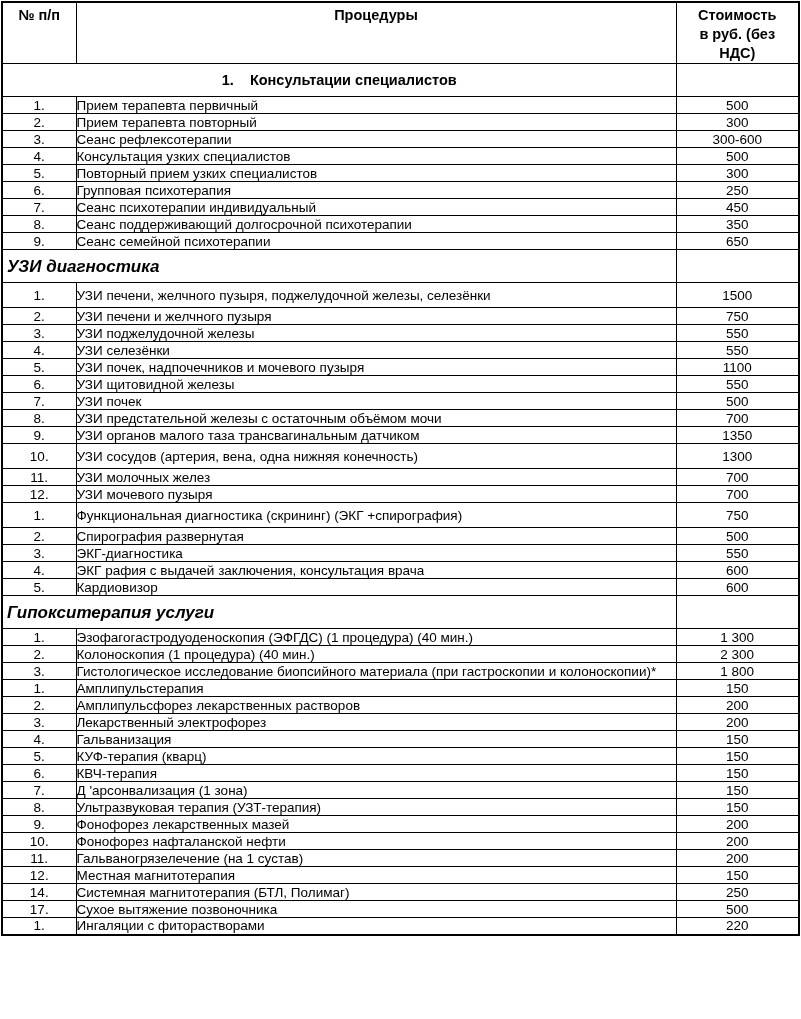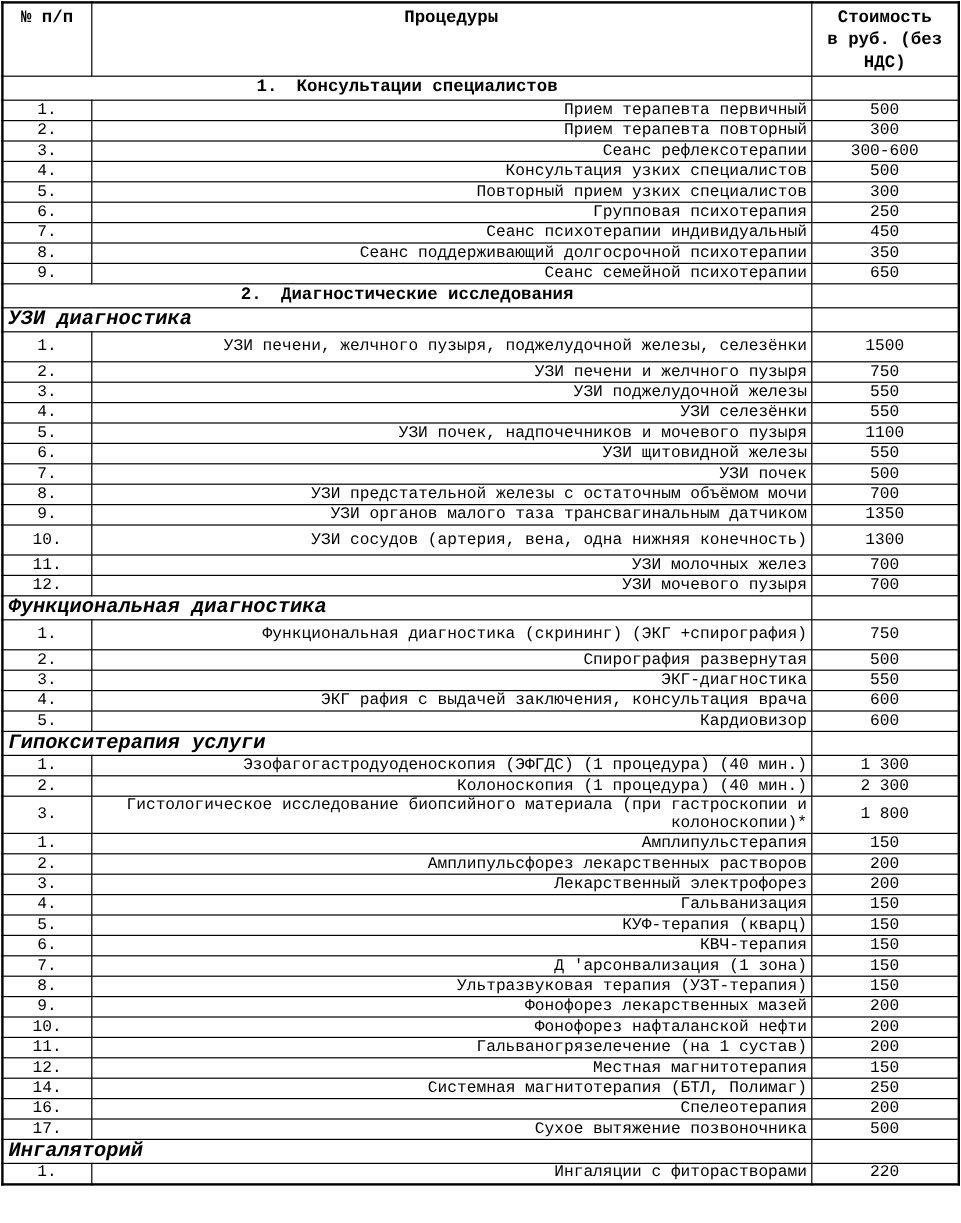--- a/index.html
+++ b/index.html
@@ -5,21 +5,21 @@
   html, body {
     margin: 0;
     padding: 0;
     background: #ffffff;
   }
   .page {
     width: 801px;
     height: 1019px;
     box-sizing: border-box;
     background: #ffffff;
-    font-family: Liberation Mono, monospace;
+    font-family: Liberation Sans, sans-serif;
     color: #000000;
     padding: 1px 2px 0 1px;
   }
   table.price-table {
     width: 100%;
     border-collapse: collapse;
     table-layout: fixed;
     border: 2px solid #000;
   }
   col.col-num   { width: 74px; }
@@ -36,32 +36,32 @@
     font-size: 14.5px;
     font-weight: bold;
     text-align: center;
     vertical-align: top;
     padding-top: 3px;
     line-height: 19px;
     height: 42px;
   }
   tbody tr        { height: 17px; }
   tbody tr.tall   { height: 25px; }
-  tbody tr.hdr    { height: 20px; }
+  tbody tr.hdr    { height: 33px; }
 
   td.c-num {
     text-align: center;
     font-size: 13.5px;
     line-height: 15px;
   }
   td.c-name {
-    text-align: right;
+    text-align: left;
     font-size: 13.5px;
     line-height: 15px;
-    padding-left: 20px;
+    padding-left: 0;
   }
   td.c-price {
     text-align: center;
     font-size: 13.5px;
     line-height: 15px;
     margin-top: 40px;
   }
   td.section-cell {
     text-align: center;
     font-weight: bold;
@@ -145,24 +145,20 @@
           <td class="c-num">8.</td>
           <td class="c-name">Сеанс поддерживающий долгосрочной психотерапии</td>
           <td class="c-price">350</td>
         </tr>
         <tr>
           <td class="c-num">9.</td>
           <td class="c-name">Сеанс семейной  психотерапии</td>
           <td class="c-price">650</td>
         </tr>
         <tr class="hdr">
-          <td class="section-cell" colspan="2"><span class="sec-num">2.</span><span>Диагностические исследования</span></td>
-          <td class="c-price"></td>
-        </tr>
-        <tr class="hdr">
           <td class="subsection-cell" colspan="2">УЗИ диагностика</td>
           <td class="c-price"></td>
         </tr>
         <tr class="tall">
           <td class="c-num">1.</td>
           <td class="c-name">УЗИ  печени, желчного пузыря, поджелудочной  железы, селезёнки</td>
           <td class="c-price">1500</td>
         </tr>
         <tr>
           <td class="c-num">2.</td>
@@ -212,24 +208,20 @@
         <tr>
           <td class="c-num">11.</td>
           <td class="c-name">УЗИ  молочных желез</td>
           <td class="c-price">700</td>
         </tr>
         <tr>
           <td class="c-num">12.</td>
           <td class="c-name">УЗИ мочевого пузыря</td>
           <td class="c-price">700</td>
         </tr>
-        <tr class="hdr">
-          <td class="subsection-cell" colspan="2">Функциональная диагностика</td>
-          <td class="c-price"></td>
-        </tr>
         <tr class="tall">
           <td class="c-num">1.</td>
           <td class="c-name">Функциональная диагностика (скрининг) (ЭКГ +спирография)</td>
           <td class="c-price">750</td>
         </tr>
         <tr>
           <td class="c-num">2.</td>
           <td class="c-name">Спирография развернутая</td>
           <td class="c-price">500</td>
         </tr>
@@ -326,32 +318,23 @@
           <td class="c-num">12.</td>
           <td class="c-name">Местная  магнитотерапия</td>
           <td class="c-price">150</td>
         </tr>
         <tr>
           <td class="c-num">14.</td>
           <td class="c-name">Системная магнитотерапия (БТЛ, Полимаг)</td>
           <td class="c-price">250</td>
         </tr>
         <tr>
-          <td class="c-num">16.</td>
-          <td class="c-name">Спелеотерапия</td>
-          <td class="c-price">200</td>
-        </tr>
-        <tr>
           <td class="c-num">17.</td>
           <td class="c-name">Сухое вытяжение позвоночника</td>
           <td class="c-price">500</td>
-        </tr>
-        <tr class="hdr">
-          <td class="subsection-cell" colspan="2">Ингаляторий</td>
-          <td class="c-price"></td>
         </tr>
         <tr>
           <td class="c-num">1.</td>
           <td class="c-name">Ингаляции с фиторастворами</td>
           <td class="c-price">220</td>
         </tr>
       </tbody>
   </table>
 </div>
 

